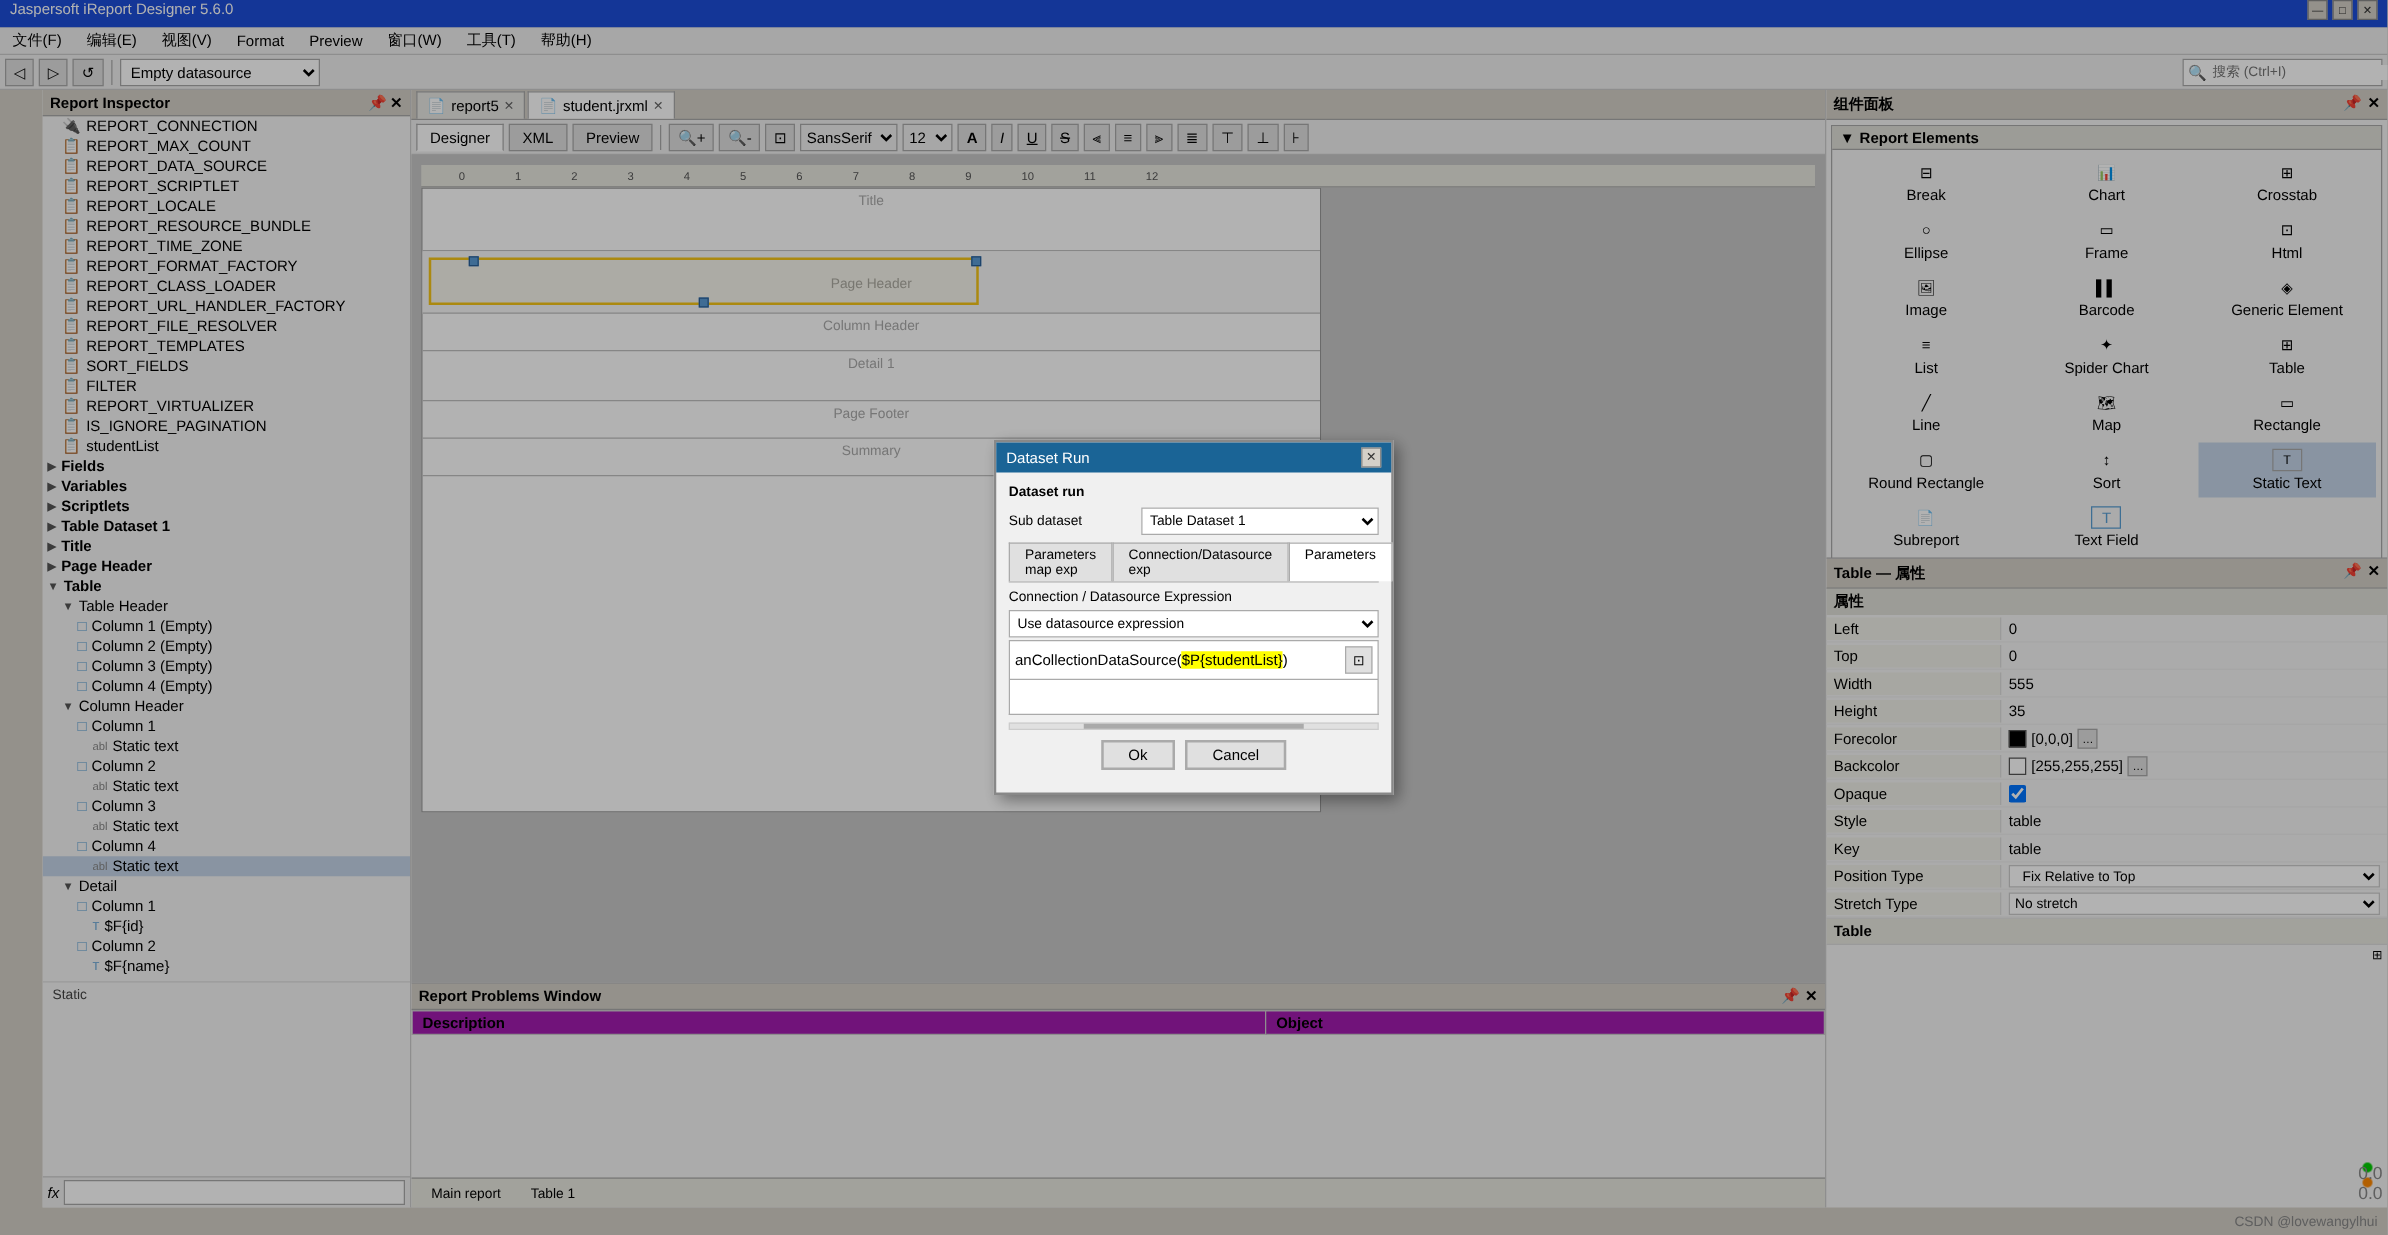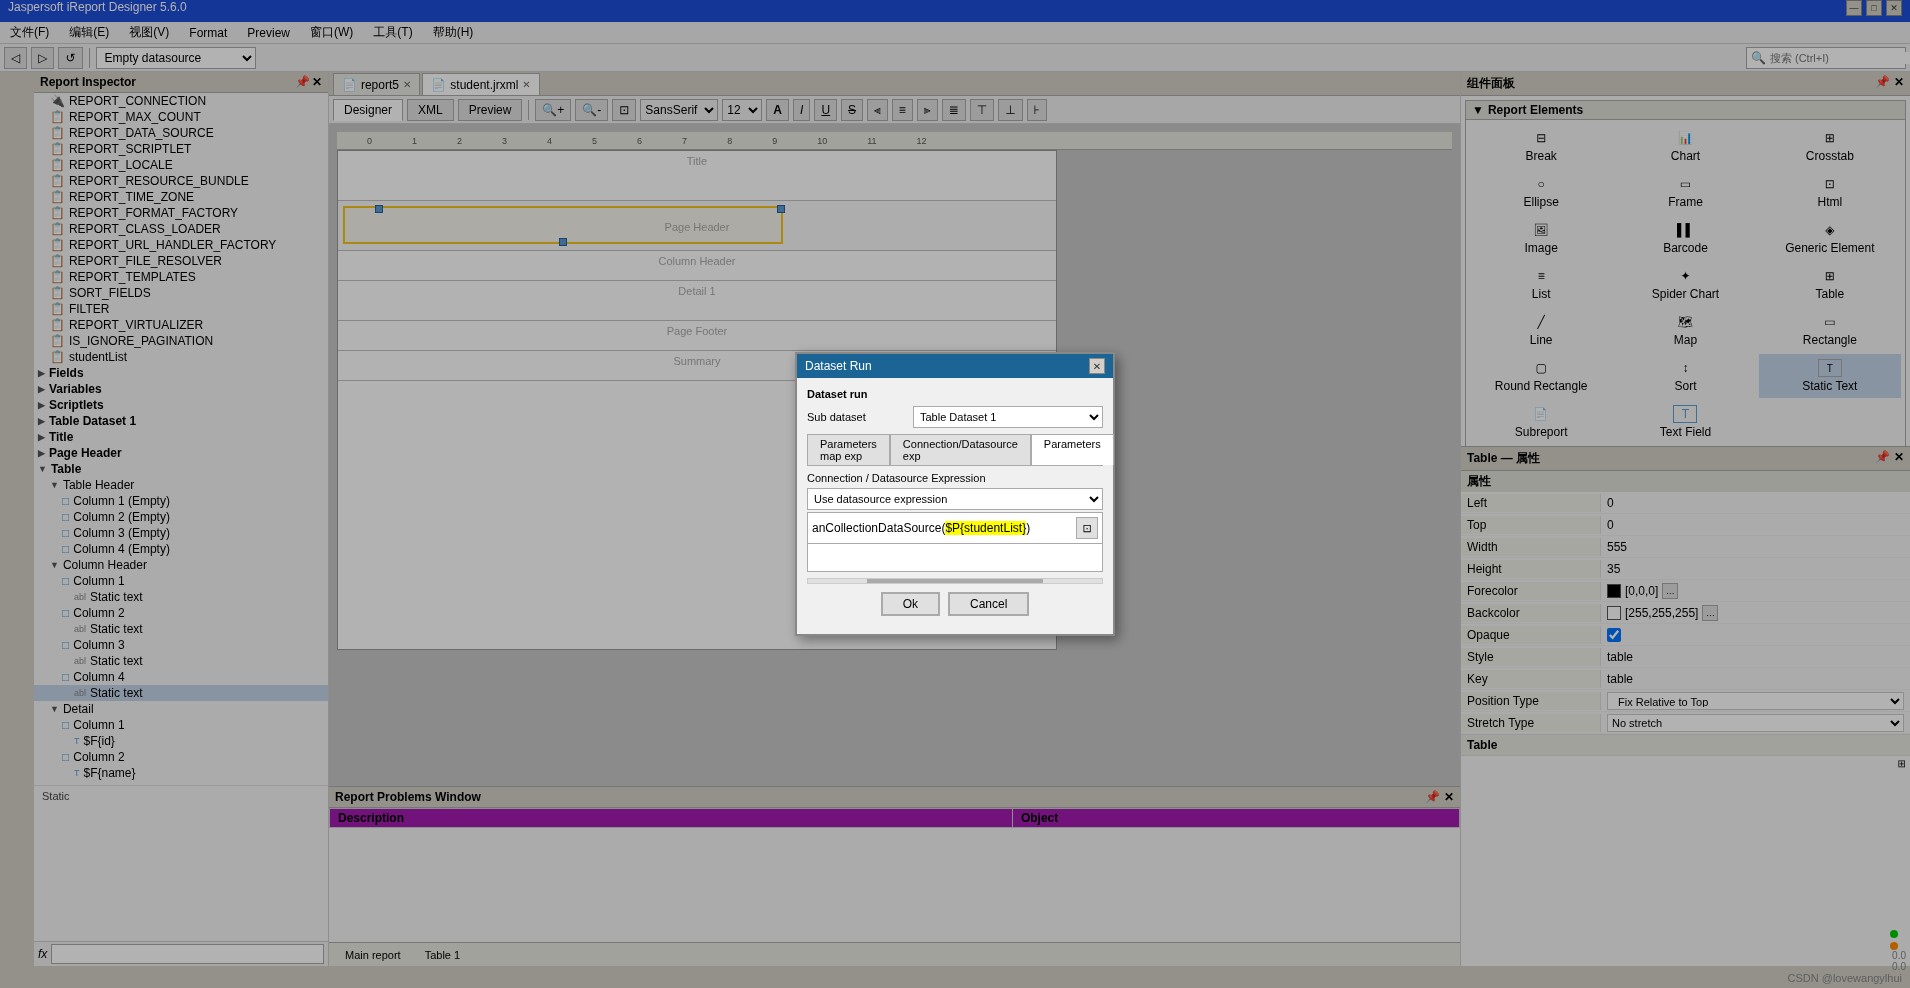--- a/index.html
+++ b/index.html
@@ -521,22 +521,22 @@
       width: 8px; height: 8px;
       background: #ff8800;
       border-radius: 50%;
       position: fixed;
       right: 12px;
       bottom: 38px;
     }
     .corner-numbers {
       position: fixed;
       right: 4px;
-      bottom: 16px;
-      font-size: 10px;
+      bottom: 26px;
+      font-size: 14px;
       color: #888;
     }
 
     .formula-bar {
       display: flex;
       align-items: center;
       padding: 2px 4px;
       border-top: 1px solid #ccc;
       gap: 4px;
       background: #f0f0f0;

